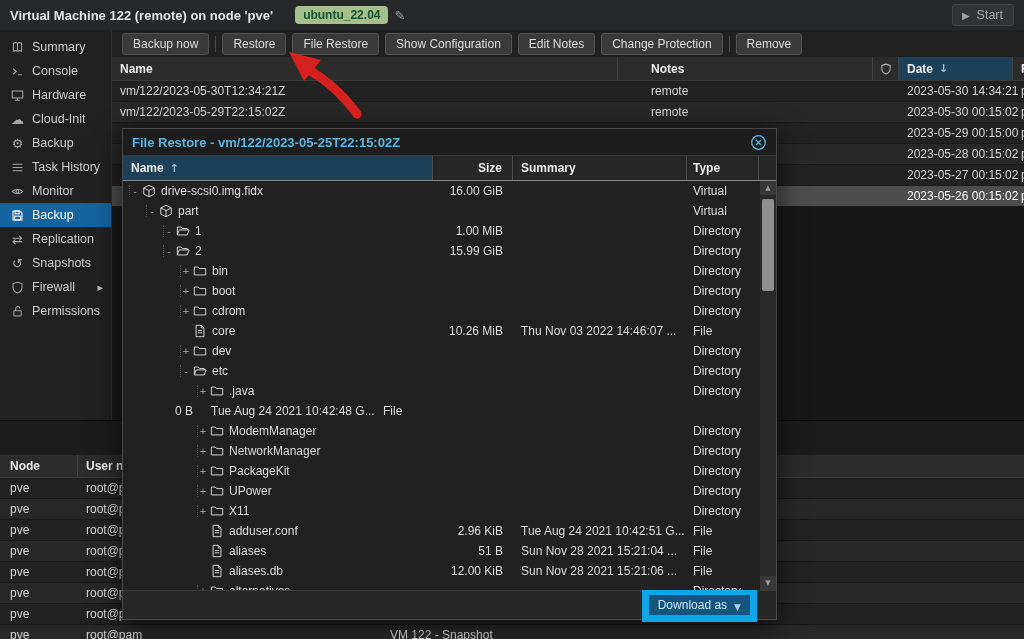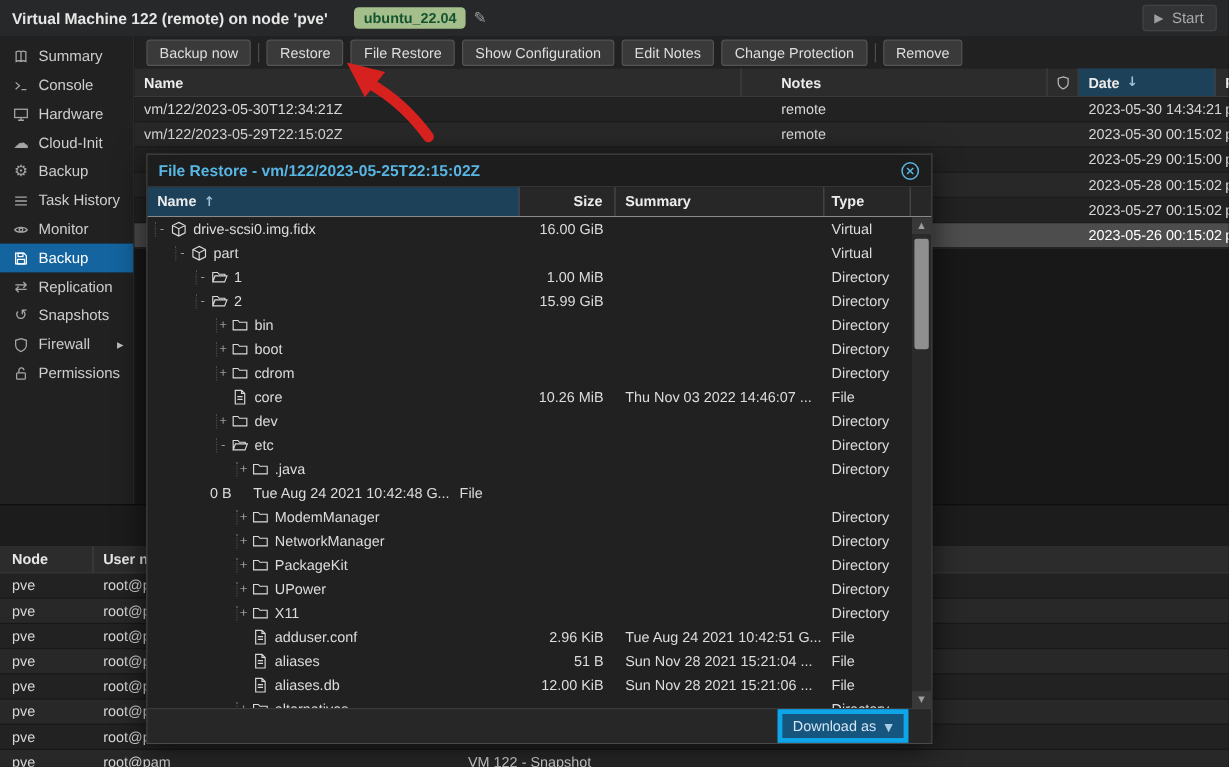--- a/index.html
+++ b/index.html
@@ -114,21 +114,21 @@
 
   .vscroll { position:absolute; top:0; right:0; width:16px; bottom:0; background:#2a2a2a; }
   .vs-up,.vs-down { position:absolute; left:0; width:16px; height:14px; background:#383838;
     color:#9d9d9d; font-size:7px; display:flex; align-items:center; justify-content:center; cursor:pointer; }
   .vs-up { top:0; } .vs-down { bottom:0; }
   .vs-thumb { position:absolute; left:2px; width:12px; top:18px; height:92px;
     background:#8f8f8f; border-radius:2px; cursor:grab; }
 
   .dlg-footer { height:29px; background:#272727; border-top:1px solid #3b3b3b;
     display:flex; align-items:center; justify-content:flex-end; padding-right:19px; }
-  .dl-btn { background:var(--download-blue,#15557e); border:4px solid #0ea5e9; border-radius:0;
+  .dl-btn { background:var(--download-blue,#15557e); border:7px solid #0ea5e9; border-radius:0;
     color:#d2e5f4; font-size:12px; padding:3px 9px; display:flex; gap:7px; align-items:flex-end; cursor:pointer; }
   .dl-chev { font-size:9px; color:#a9cce6; }
 
   
   .arrow-svg { position:absolute; left:277px; top:48px; width:92px; height:72px; z-index:20; pointer-events:none; }
 </style>
 </head>
 <body>
 
 <div class="topbar">

